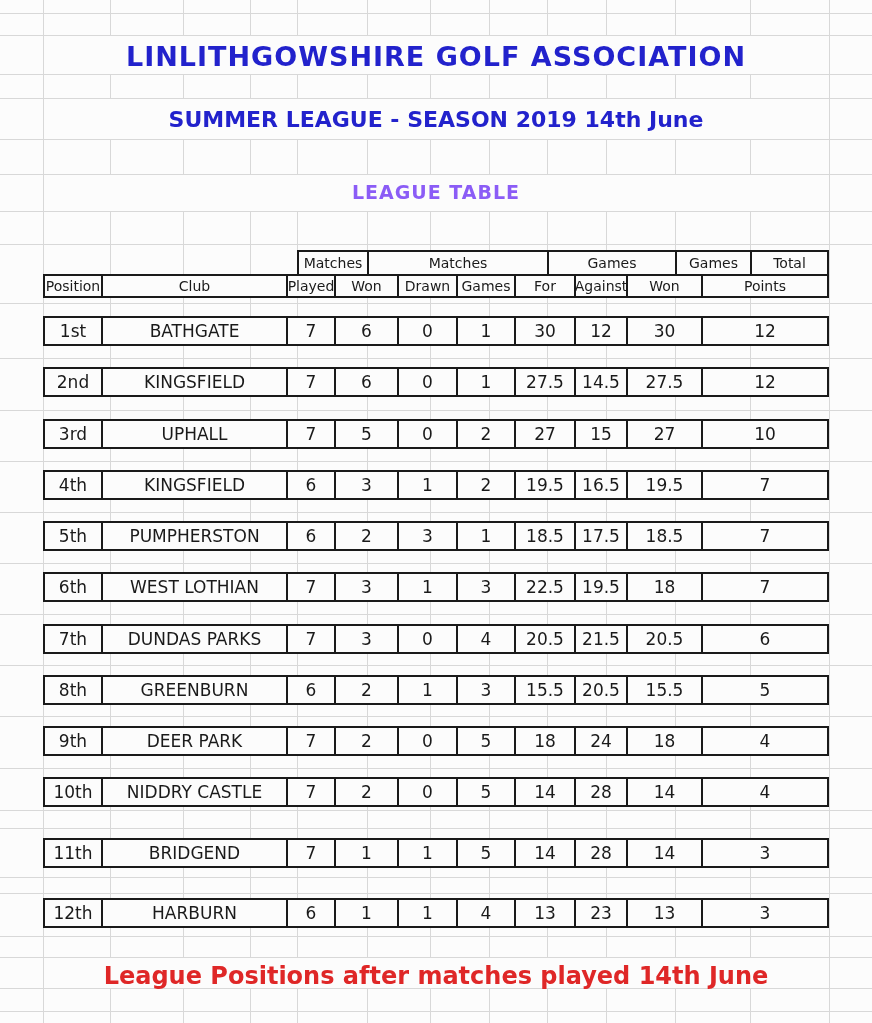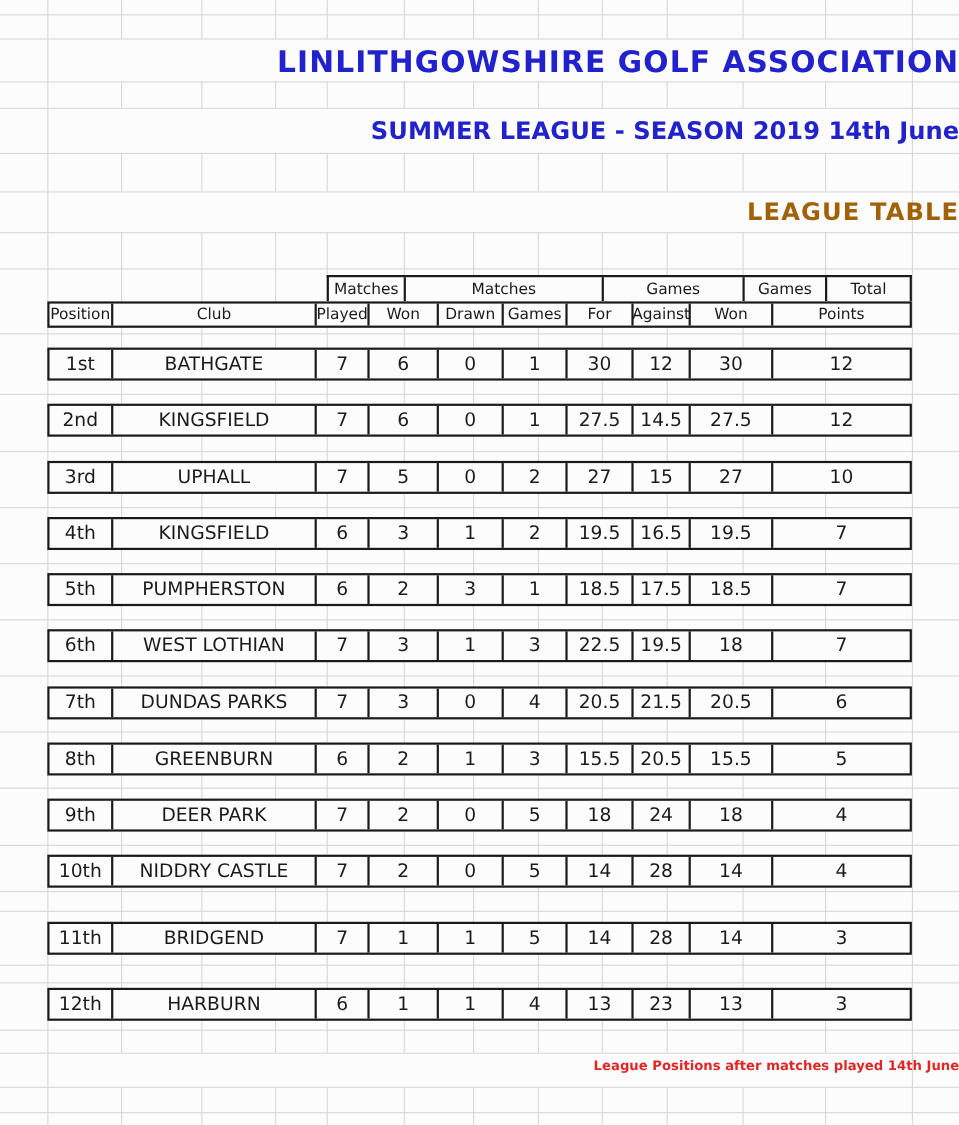--- a/index.html
+++ b/index.html
@@ -6,25 +6,25 @@
   .sheet{
     position:relative;width:872px;height:1023px;background:#fcfcfc;
     font-family:"DejaVu Sans","Liberation Sans",sans-serif;color:#1a1a1a;overflow:hidden;
   }
   
   .vl{position:absolute;top:0;bottom:0;width:1px;background:#d8d8d8;}
   .hl{position:absolute;left:0;right:0;height:1px;background:#d8d8d8;}
   
   .band{position:absolute;left:110px;width:718px;background:#fcfcfc;}
   
-  .bigline{position:absolute;left:0;right:0;text-align:right;font-weight:bold;white-space:nowrap;}
+  .bigline{position:absolute;left:0;right:0;text-align:center;font-weight:bold;white-space:nowrap;}
   .title{top:41px;font-size:27px;letter-spacing:1px;color:#2222cc;}
   .subtitle{top:107px;font-size:22px;color:#2222cc;}
-  .section{top:181px;font-size:22px;letter-spacing:1px;color:#a16207;}
-  .footer{top:962px;font-size:12px;color:#df2727;}
+  .section{top:181px;font-size:19px;letter-spacing:1px;color:#8b5cf6;}
+  .footer{top:962px;font-size:24px;color:#df2727;}
   
   .grow{position:absolute;left:297px;top:250px;width:532px;height:24px;
         border:2px solid #1a1a1a;border-bottom:none;background:#fcfcfc;
         display:flex;box-sizing:border-box;font-size:14px;}
   .hrow{position:absolute;left:43px;top:274px;width:786px;height:24px;
         border:2px solid #1a1a1a;background:#fcfcfc;
         display:flex;box-sizing:border-box;font-size:14px;}
   .trow{position:absolute;left:43px;width:786px;height:30px;
         border:2px solid #1a1a1a;background:#fcfcfc;
         display:flex;box-sizing:border-box;font-size:17px;}

